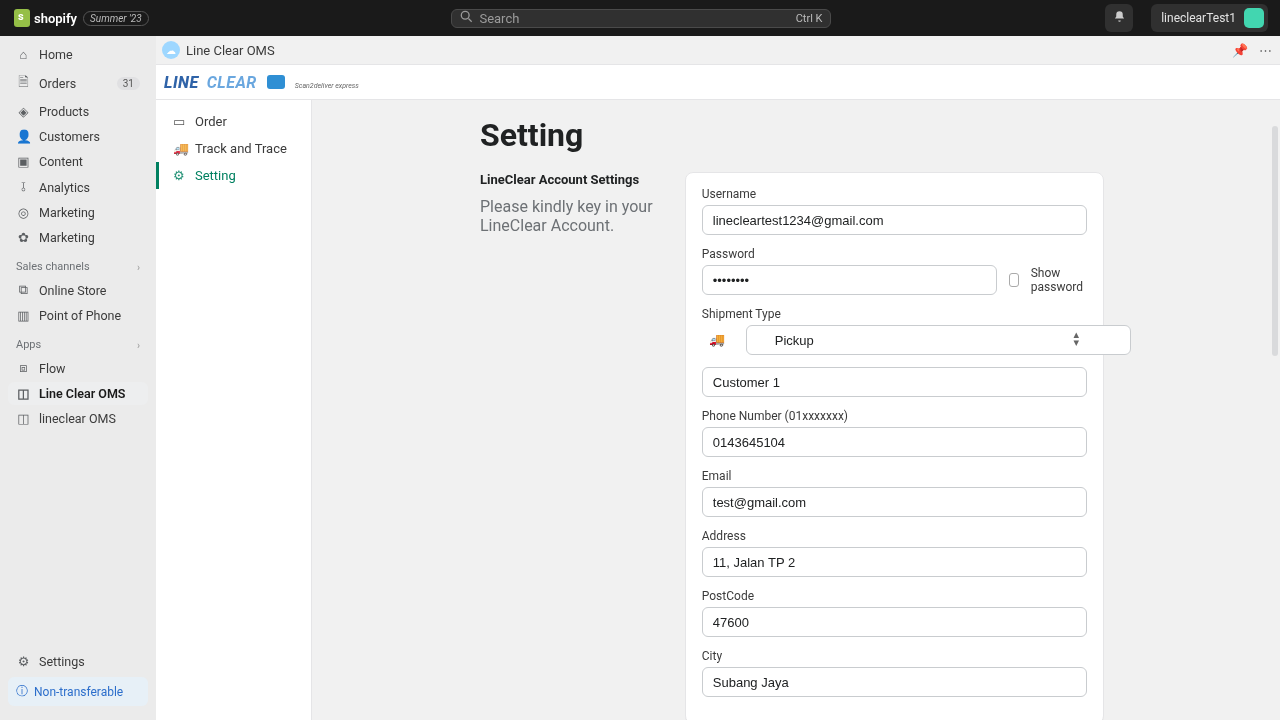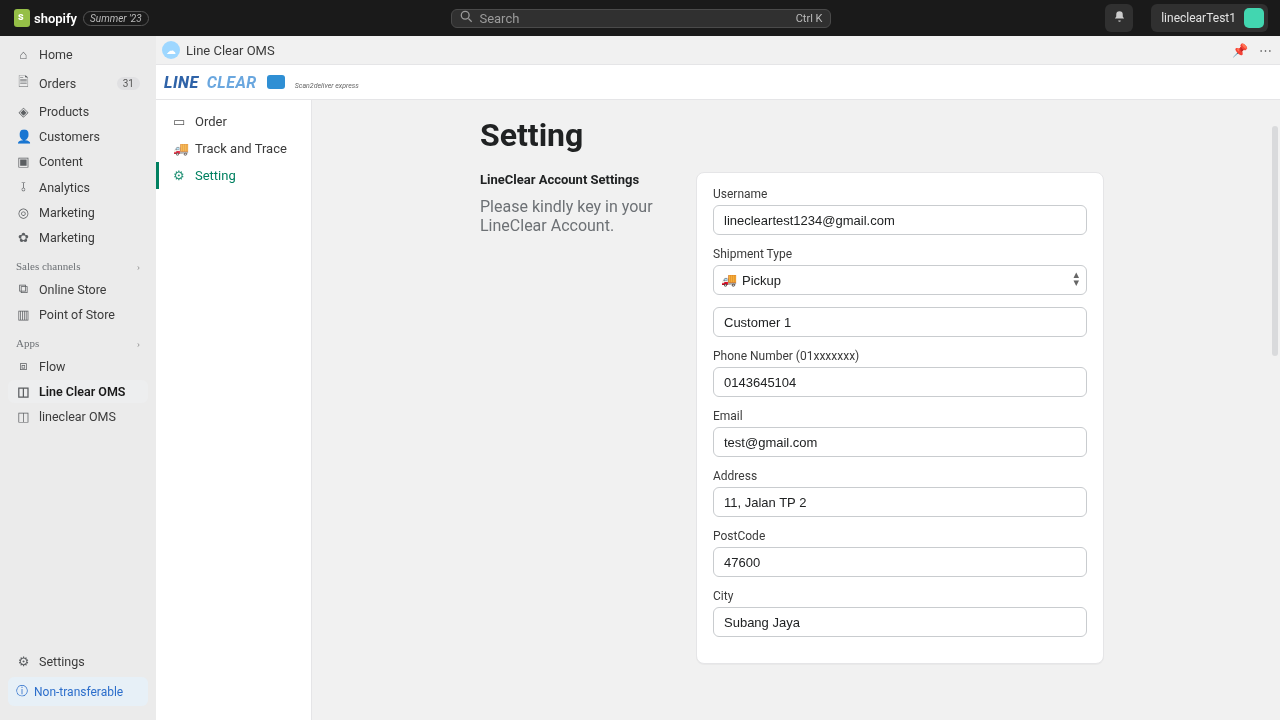--- a/index.html
+++ b/index.html
@@ -69,21 +69,21 @@
   }
   .side-item {
     display:flex; align-items:center; gap:8px;
     padding:4px 8px; margin:1px 4px; border-radius:6px;
     color:#3b3b3b; cursor:pointer; font-size:12.5px;
   }
   .side-item.active { background:var(--active-bg); font-weight:600; color:#1a1a1a;}
   .side-item .icn { width:15px; text-align:center; color:#5c5f62; font-size:13px;}
   .side-item .pill { margin-left:auto; background:#e0e0e2; color:#555; border-radius:8px; font-size:10px; padding:1px 6px;text-align:center;}
   .side-section-label {
-    font-size:11px; color:#6d7175; padding:10px 12px 4px; display:flex; align-items:flex-end;font-family:Liberation Serif, serif;
+    font-size:11px; color:#6d7175; padding:10px 12px 4px; display:flex; align-items:flex-end;
   }
   .side-section-label .chev { margin-left:auto; color:#999; font-size:10px;}
   .side-footer { margin-top:auto; padding-bottom:4px;}
   .nontransfer {
     margin:4px; padding:6px 8px; background:#e7f0f7; color:#2c6ecb; border-radius:6px;
     display:flex; align-items:center; gap:6px; font-size:12px;
   }
 
   
   .app-col { flex:1; display:flex; flex-direction:column; background:#f1f1f1;}
@@ -133,21 +133,21 @@
   .card {
     flex:1; background:#fff; border:1px solid #e5e5e7; border-radius:8px; padding:14px 16px 14px;
     box-shadow: 0 1px 0 rgba(0,0,0,.03);
   }
   .field { margin-bottom:12px;}
   .field-label { font-size:12px; color:#3b3b3b; margin-bottom:4px; display:block;}
   .input, .select {
     width:100%; height:30px; border:1px solid #c9cccf; border-radius:6px;
     padding:0 10px; font-size:13px; color:#202223; background:#fff;
   }
-  .select { appearance:none; -webkit-appearance:none; }
+  .select { appearance:none; -webkit-appearance:none; margin-left:44px;}
   .select-wrap { position:relative;}
   .select-wrap .truck-ic { position:absolute; left:8px; top:7px; font-size:13px; color:#444;}
   .select-wrap .chev-ud { position:absolute; right:8px; top:6px; font-size:11px; color:#666; line-height:8px;}
   .select.has-left { padding-left:28px;}
   .pw-row { display:flex; align-items:center; gap:12px;}
   .pw-row .input { flex:0 0 295px;}
   .chk { width:14px; height:14px; border:1px solid #aaa; border-radius:3px; display:inline-block;}
   .chk-lbl { font-size:12px; color:#3b3b3b;}
   .scrollbar {
     position:absolute; right:2px; top:90px; width:6px; height:230px;
@@ -233,21 +233,21 @@
     <div class="side-section-label">
       <span>Sales channels</span>
       <span class="chev">›</span>
     </div>
     <div class="side-item">
       <span class="icn">⧉</span>
       <span>Online Store</span>
     </div>
     <div class="side-item">
       <span class="icn">▥</span>
-      <span>Point of Store</span>
+      <span>Point of Phone</span>
     </div>
 
     <div class="side-section-label">
       <span>Apps</span>
       <span class="chev">›</span>
     </div>
     <div class="side-item">
       <span class="icn">⧈</span>
       <span>Flow</span>
     </div>
@@ -316,20 +316,28 @@
               <h3>LineClear Account Settings</h3>
               <p>Please kindly key in your LineClear Account.</p>
             </div>
 
             <div class="card">
               <div class="field">
                 <label class="field-label">Username</label>
                 <input class="input" value="linecleartest1234@gmail.com" style="">
               </div>
 
+              <div class="field">
+                <label class="field-label">Password</label>
+                <div class="pw-row">
+                  <input class="input" value="••••••••" style="">
+                  <span class="chk"></span>
+                  <span class="chk-lbl">Show password</span>
+                </div>
+              </div>
 
               <div class="field">
                 <label class="field-label">Shipment Type</label>
                 <div class="select-wrap">
                   <span class="truck-ic">🚚</span>
                   <input class="select has-left" readonly="" value="Pickup" style="">
                   <span class="chev-ud">▴<br>▾</span>
                 </div>
               </div>
 

